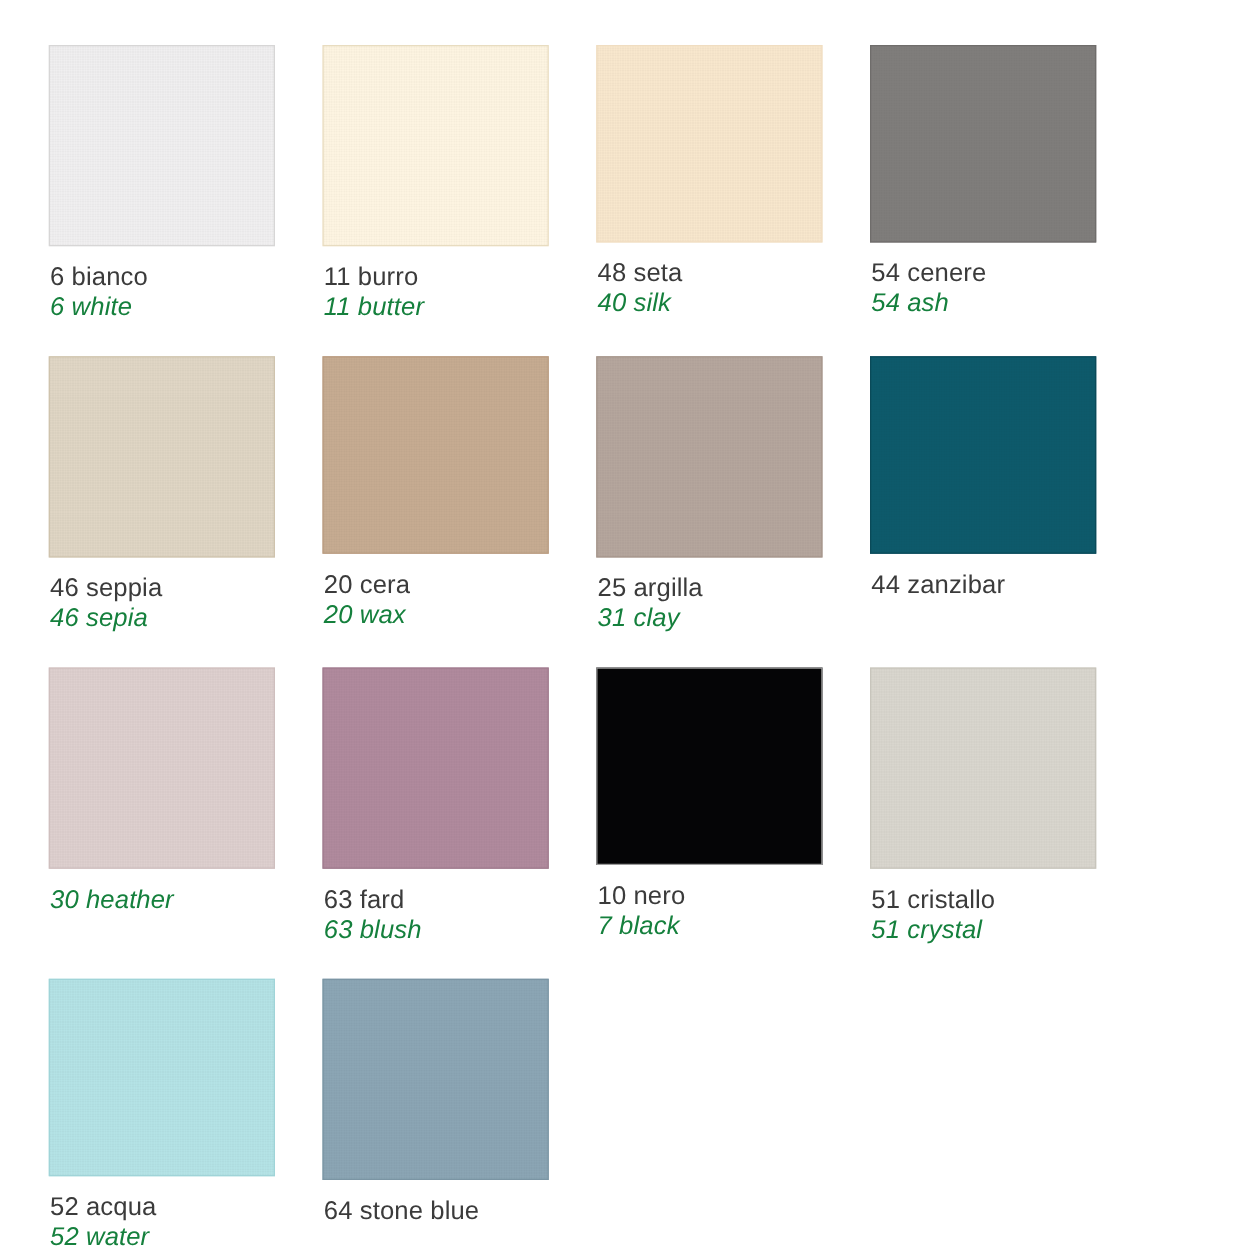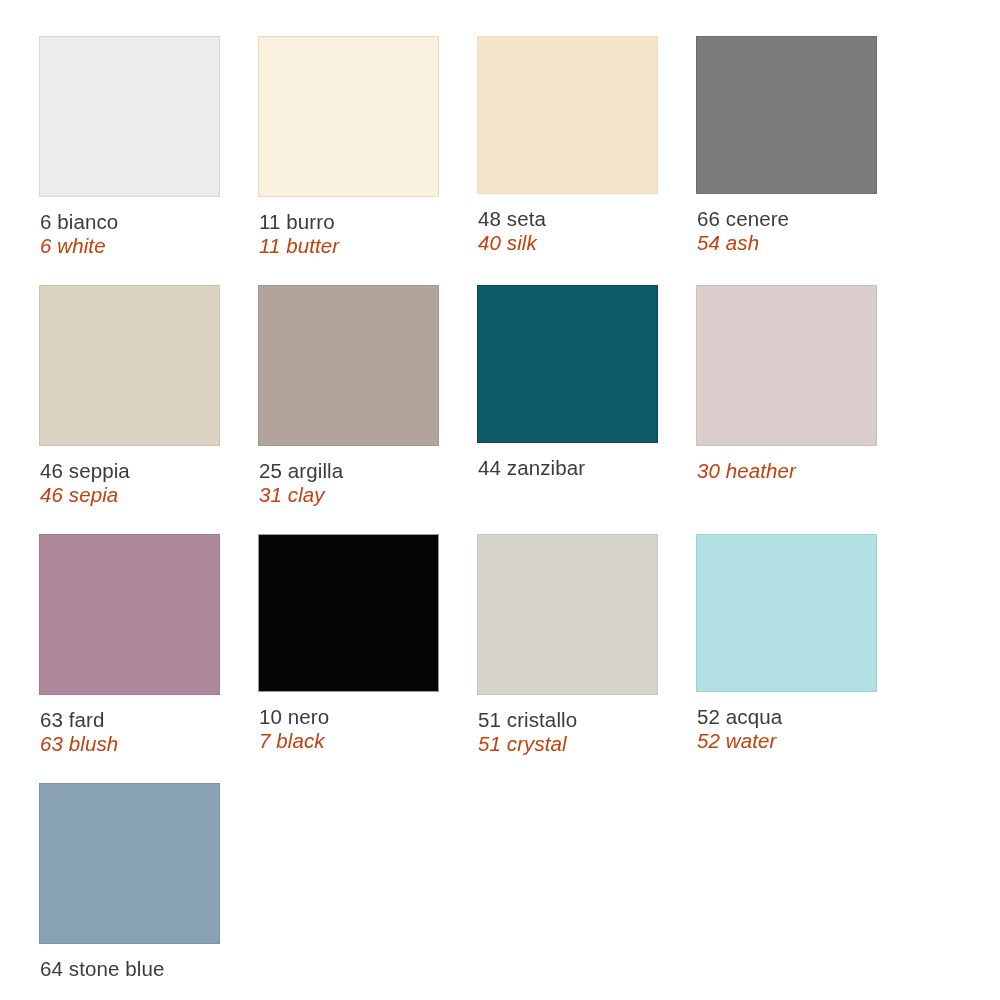--- a/index.html
+++ b/index.html
@@ -70,21 +70,21 @@
     line-height: 24px;
     color: #3b3b3b;
     font-weight: 400;
     letter-spacing: 0.1px;
     white-space: nowrap;
   }
 
   .label-secondary {
     font-size: 20.5px;
     line-height: 24px;
-    color: #c2410c;
+    color: #15803d;
     font-style: italic;
     font-weight: 400;
     letter-spacing: 0.1px;
     white-space: nowrap;
   }
 
   .label-secondary:empty { display: none; }
 </style>
 </head>
 <body>
@@ -113,33 +113,40 @@
       <div class="swatch-chip short" style="background-color: rgb(248, 231, 205); border: 1px solid rgb(240, 221, 193);"></div>
       <div class="swatch-labels">
         <div class="label-primary">48 seta</div>
         <div class="label-secondary">40 silk</div>
       </div>
     </div>
 
     <div class="swatch-cell">
       <div class="swatch-chip short" style="background-color: rgb(127, 125, 123); border: 1px solid rgb(111, 109, 107);"></div>
       <div class="swatch-labels">
-        <div class="label-primary">66 cenere</div>
+        <div class="label-primary">54 cenere</div>
         <div class="label-secondary">54 ash</div>
       </div>
     </div>
 
     <div class="swatch-cell">
       <div class="swatch-chip" style="background-color: rgb(224, 214, 197); border: 1px solid rgb(207, 195, 173);"></div>
       <div class="swatch-labels">
         <div class="label-primary">46 seppia</div>
         <div class="label-secondary">46 sepia</div>
       </div>
     </div>
 
+    <div class="swatch-cell">
+      <div class="swatch-chip short" style="background-color: rgb(198, 171, 145); border: 1px solid rgb(185, 156, 128);"></div>
+      <div class="swatch-labels">
+        <div class="label-primary">20 cera</div>
+        <div class="label-secondary">20 wax</div>
+      </div>
+    </div>
 
     <div class="swatch-cell">
       <div class="swatch-chip" style="background-color: rgb(181, 166, 157); border: 1px solid rgb(166, 149, 139);"></div>
       <div class="swatch-labels">
         <div class="label-primary">25 argilla</div>
         <div class="label-secondary">31 clay</div>
       </div>
     </div>
 
     <div class="swatch-cell">

